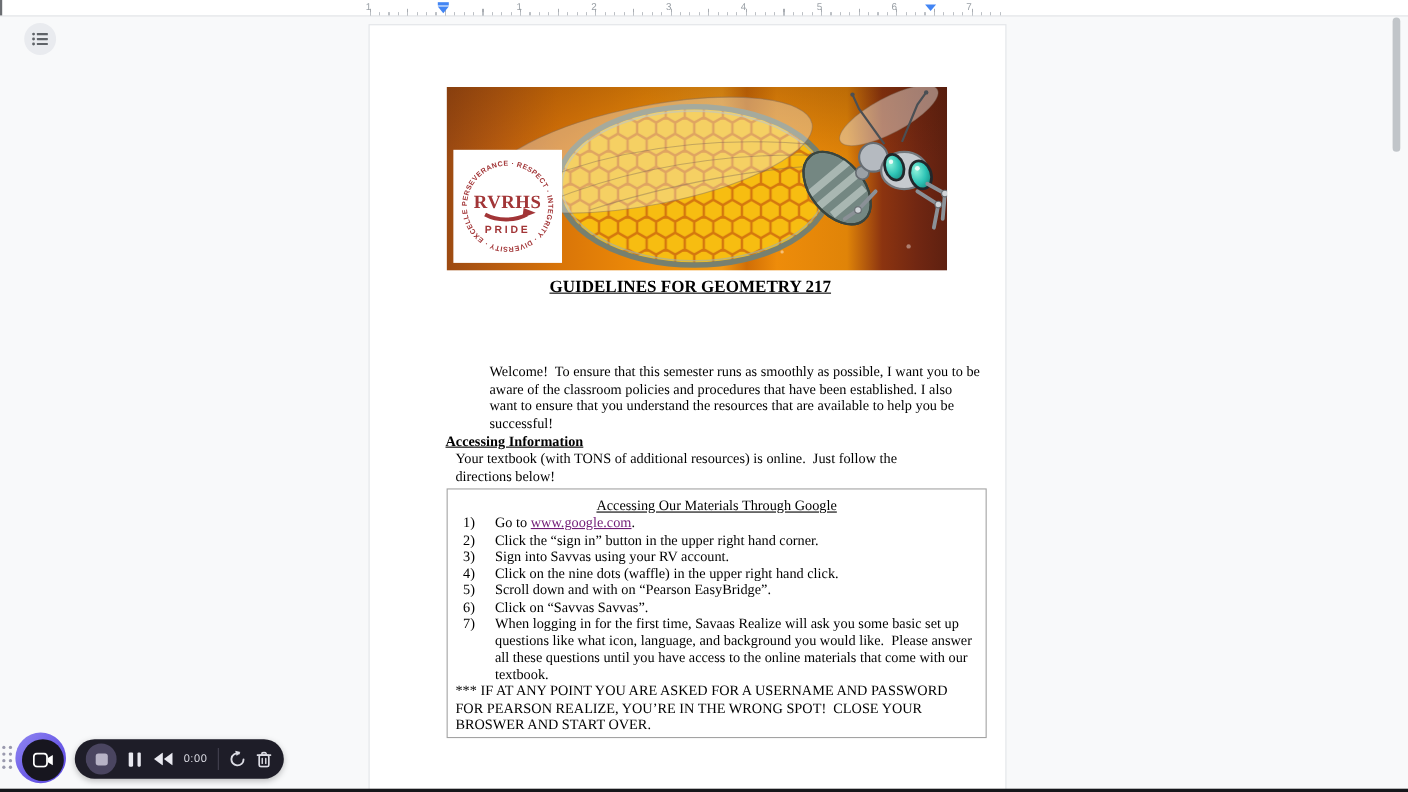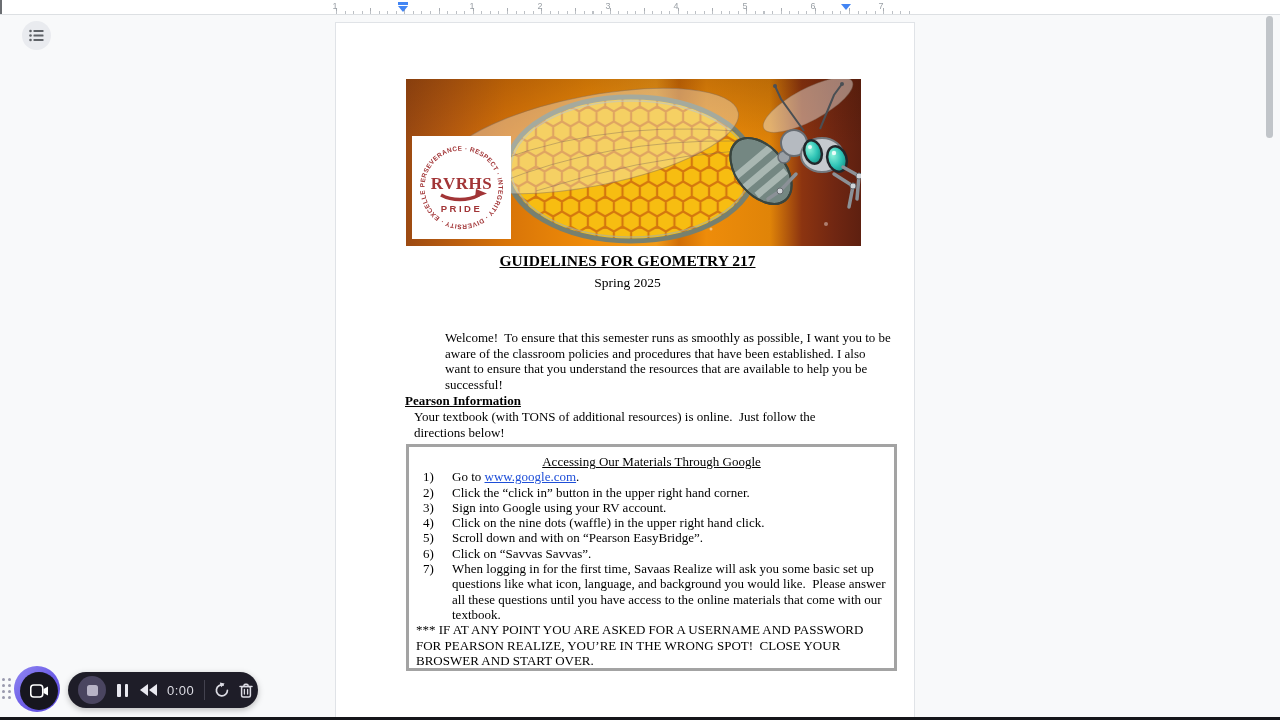--- a/index.html
+++ b/index.html
@@ -31,48 +31,48 @@
     border:1px solid #e0e3e7;box-sizing:border-box;}
   .serif{font-family:"Liberation Serif",serif;color:#000;}
   .hdr-img{left:70px;top:56px;width:455px;height:167px;}
   .doc-title{left:66px;top:228px;width:451px;text-align:center;font-weight:bold;font-size:15.5px;
     line-height:20px;text-decoration:underline;font-family:Liberation Serif, serif;}
   .doc-sub1{left:66px;top:250px;width:451px;text-align:center;font-size:13.5px;line-height:19px;}
   .doc-sub2{left:66px;top:269px;width:451px;text-align:center;font-size:13.5px;line-height:19px;}
   .welcome{left:69px;top:307px;width:449px;font-size:13px;line-height:15.5px;white-space:pre-wrap;margin-left:40px;}
   .tb-head{left:69px;top:370px;font-size:13px;font-weight:bold;text-decoration:underline;line-height:15.5px;}
   .tb-text{left:78px;top:386px;width:449px;font-size:13px;line-height:15.5px;white-space:pre-wrap;}
-  .dir-box{left:70px;top:421px;width:491px;height:227px;border:3px solid #a3a3a3;box-sizing:border-box;
+  .dir-box{left:70px;top:421px;width:491px;height:227px;border:1px solid #a3a3a3;box-sizing:border-box;
     font-size:13px;line-height:15.3px;}
   .box-heading{text-align:center;margin-top:7px;text-decoration:underline;}
   .row{display:flex;margin:0 8px 0 14px;}
   .row .num{width:29px;flex:none;}
   .row .txt{flex:1;white-space:pre-wrap;}
   .warning{margin:0 24px 0 7px;white-space:pre-wrap;}
-  .google-link{color:#1d4ed8;text-decoration:underline;cursor:pointer;}
+  .google-link{color:#701a75;text-decoration:underline;cursor:pointer;}
 
   
   .scroll-thumb{right:7px;top:16px;width:7px;height:122px;background:#c1c5c9;border-radius:4px;cursor:pointer;}
 
   
   .drag-handle{left:2px;top:678px;display:grid;grid-template-columns:3px 3px;grid-auto-rows:3px;gap:3px;cursor:grab;}
   .drag-handle i{background:#9a9aae;border-radius:50%;}
   .cam-ring{left:14px;top:666px;width:46px;height:46px;border-radius:50%;
     background:linear-gradient(135deg,#9188f2 0%,#6c5ce7 55%,#5b4ae0 100%);cursor:pointer;}
   .cam-inner{left:20px;top:672px;width:38px;height:38px;border-radius:50%;background:#17161f;
     display:flex;align-items:center;justify-content:center;cursor:pointer;}
   .pill{left:68px;top:672px;width:190px;height:36px;border-radius:18px;background:#1e1d28;
     display:flex;align-items:center;box-shadow:0 2px 6px rgba(0,0,0,.25);}
   .stop-btn{margin-left:10px;width:28px;height:28px;border-radius:50%;background:#4a4560;
     display:flex;align-items:center;justify-content:center;cursor:pointer;}
   .stop-sq{width:11px;height:11px;border-radius:2.5px;background:#b7b3c6;}
   .pause-btn{margin-left:11px;display:flex;gap:4px;cursor:pointer;}
   .pause-btn i{width:3.5px;height:13px;background:#e9e9f0;border-radius:1px;}
   .rewind-btn{margin-left:12px;cursor:pointer;display:flex;}
-  .time{margin-left:10px;color:#dcdce4;font-size:13px;letter-spacing:.5px;}
+  .time{margin-left:10px;color:#dcdce4;font-size:10px;letter-spacing:.5px;}
   .tb-divider{width:1px;height:20px;background:#43424f;margin-left:10px;}
   .restart-btn{margin-left:9px;cursor:pointer;display:flex;}
   .trash-btn{margin-left:9px;cursor:pointer;display:flex;}
 
   .bottom-edge{left:0;top:717px;width:1280px;height:3px;background:#15161a;}
 </style>
 </head>
 <body>
 
 <div class="abs ruler">
@@ -193,38 +193,37 @@
         <textPath href="#logoCircle">PERSEVERANCE · RESPECT · INTEGRITY · DIVERSITY · EXCELLENCE ·</textPath>
       </text>
       <text x="49.5" y="53" text-anchor="middle" font-family="Liberation Serif, serif" font-size="17" font-weight="bold" fill="#a23537" letter-spacing="0.5">RVRHS</text>
       <path d="M29,59 C40,65 56,65 67,59" fill="none" stroke="#a23537" stroke-width="3.5"></path>
       <polygon points="64,53 75,57.5 63,62" fill="#a23537"></polygon>
       <text x="49.5" y="76" text-anchor="middle" font-family="Liberation Sans, sans-serif" font-size="9.5" font-weight="bold" fill="#a23537" letter-spacing="2.5">PRIDE</text>
     </svg>
   </svg>
 
   <div class="abs serif doc-title">GUIDELINES FOR GEOMETRY 217</div>
-  <div class="abs serif doc-sub1">Spring 2025</div>
   <div class="abs serif welcome">Welcome!  To ensure that this semester runs as smoothly as possible, I want you to be aware of the classroom policies and procedures that have been established. I also want to ensure that you understand the resources that are available to help you be successful!</div>
-  <div class="abs serif tb-head">Pearson Information</div>
+  <div class="abs serif tb-head">Accessing Information</div>
   <div class="abs serif tb-text">Your textbook (with TONS of additional resources) is online.  Just follow the directions below!</div>
 
   <div class="abs serif dir-box">
     <div class="box-heading">Accessing Our Materials Through Google</div>
     <div class="row">
       <span class="num">1)</span>
       <span class="txt"><span>Go to </span><span class="google-link">www.google.com</span><span>.</span></span>
     </div>
     <div class="row">
       <span class="num">2)</span>
-      <span class="txt">Click the “click in” button in the upper right hand corner.</span>
+      <span class="txt">Click the “sign in” button in the upper right hand corner.</span>
     </div>
     <div class="row">
       <span class="num">3)</span>
-      <span class="txt">Sign into Google using your RV account.</span>
+      <span class="txt">Sign into Savvas using your RV account.</span>
     </div>
     <div class="row">
       <span class="num">4)</span>
       <span class="txt">Click on the nine dots (waffle) in the upper right hand click.</span>
     </div>
     <div class="row">
       <span class="num">5)</span>
       <span class="txt">Scroll down and with on “Pearson EasyBridge”.</span>
     </div>
     <div class="row">

